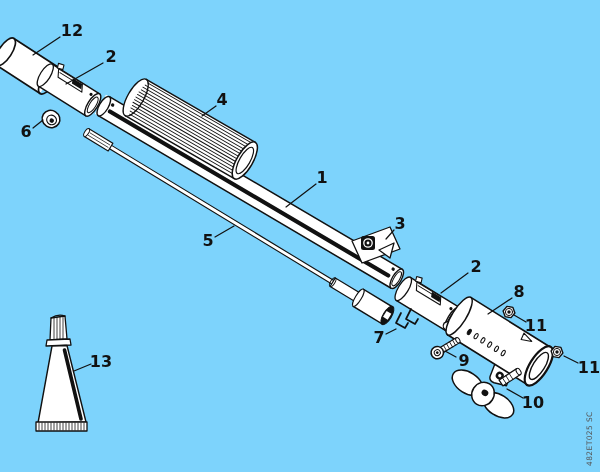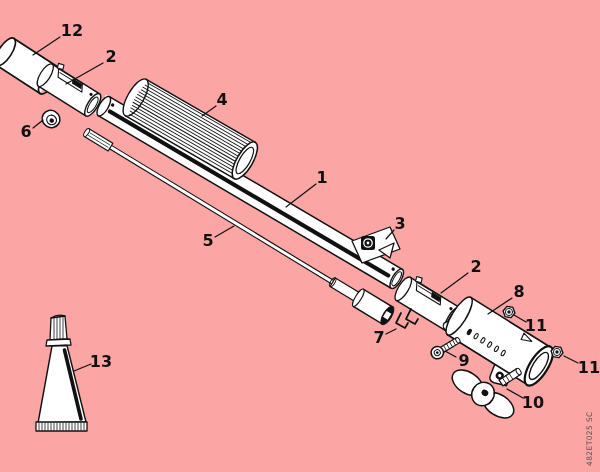--- a/index.html
+++ b/index.html
@@ -1,16 +1,16 @@
 <!DOCTYPE html>
 <html><head>
 <meta charset="utf-8">
 <style>
   html,body{margin:0;padding:0;background:#ffffff;}
-  .stage{position:relative;width:600px;height:472px;background:#fca5a5;overflow:hidden;
+  .stage{position:relative;width:600px;height:472px;background:#7dd3fc;overflow:hidden;
          font-family:"DejaVu Sans","Liberation Sans",sans-serif;}
   svg{position:absolute;left:0;top:0;}
   .callout-num{font-family:"DejaVu Sans","Liberation Sans",sans-serif;font-weight:bold;
                font-size:16px;fill:#111;}
   .code-text{font-family:"DejaVu Sans","Liberation Sans",sans-serif;font-size:7.5px;fill:#555;letter-spacing:.4px;}
 </style>
 </head>
 <body>
 
 <div class="stage">

